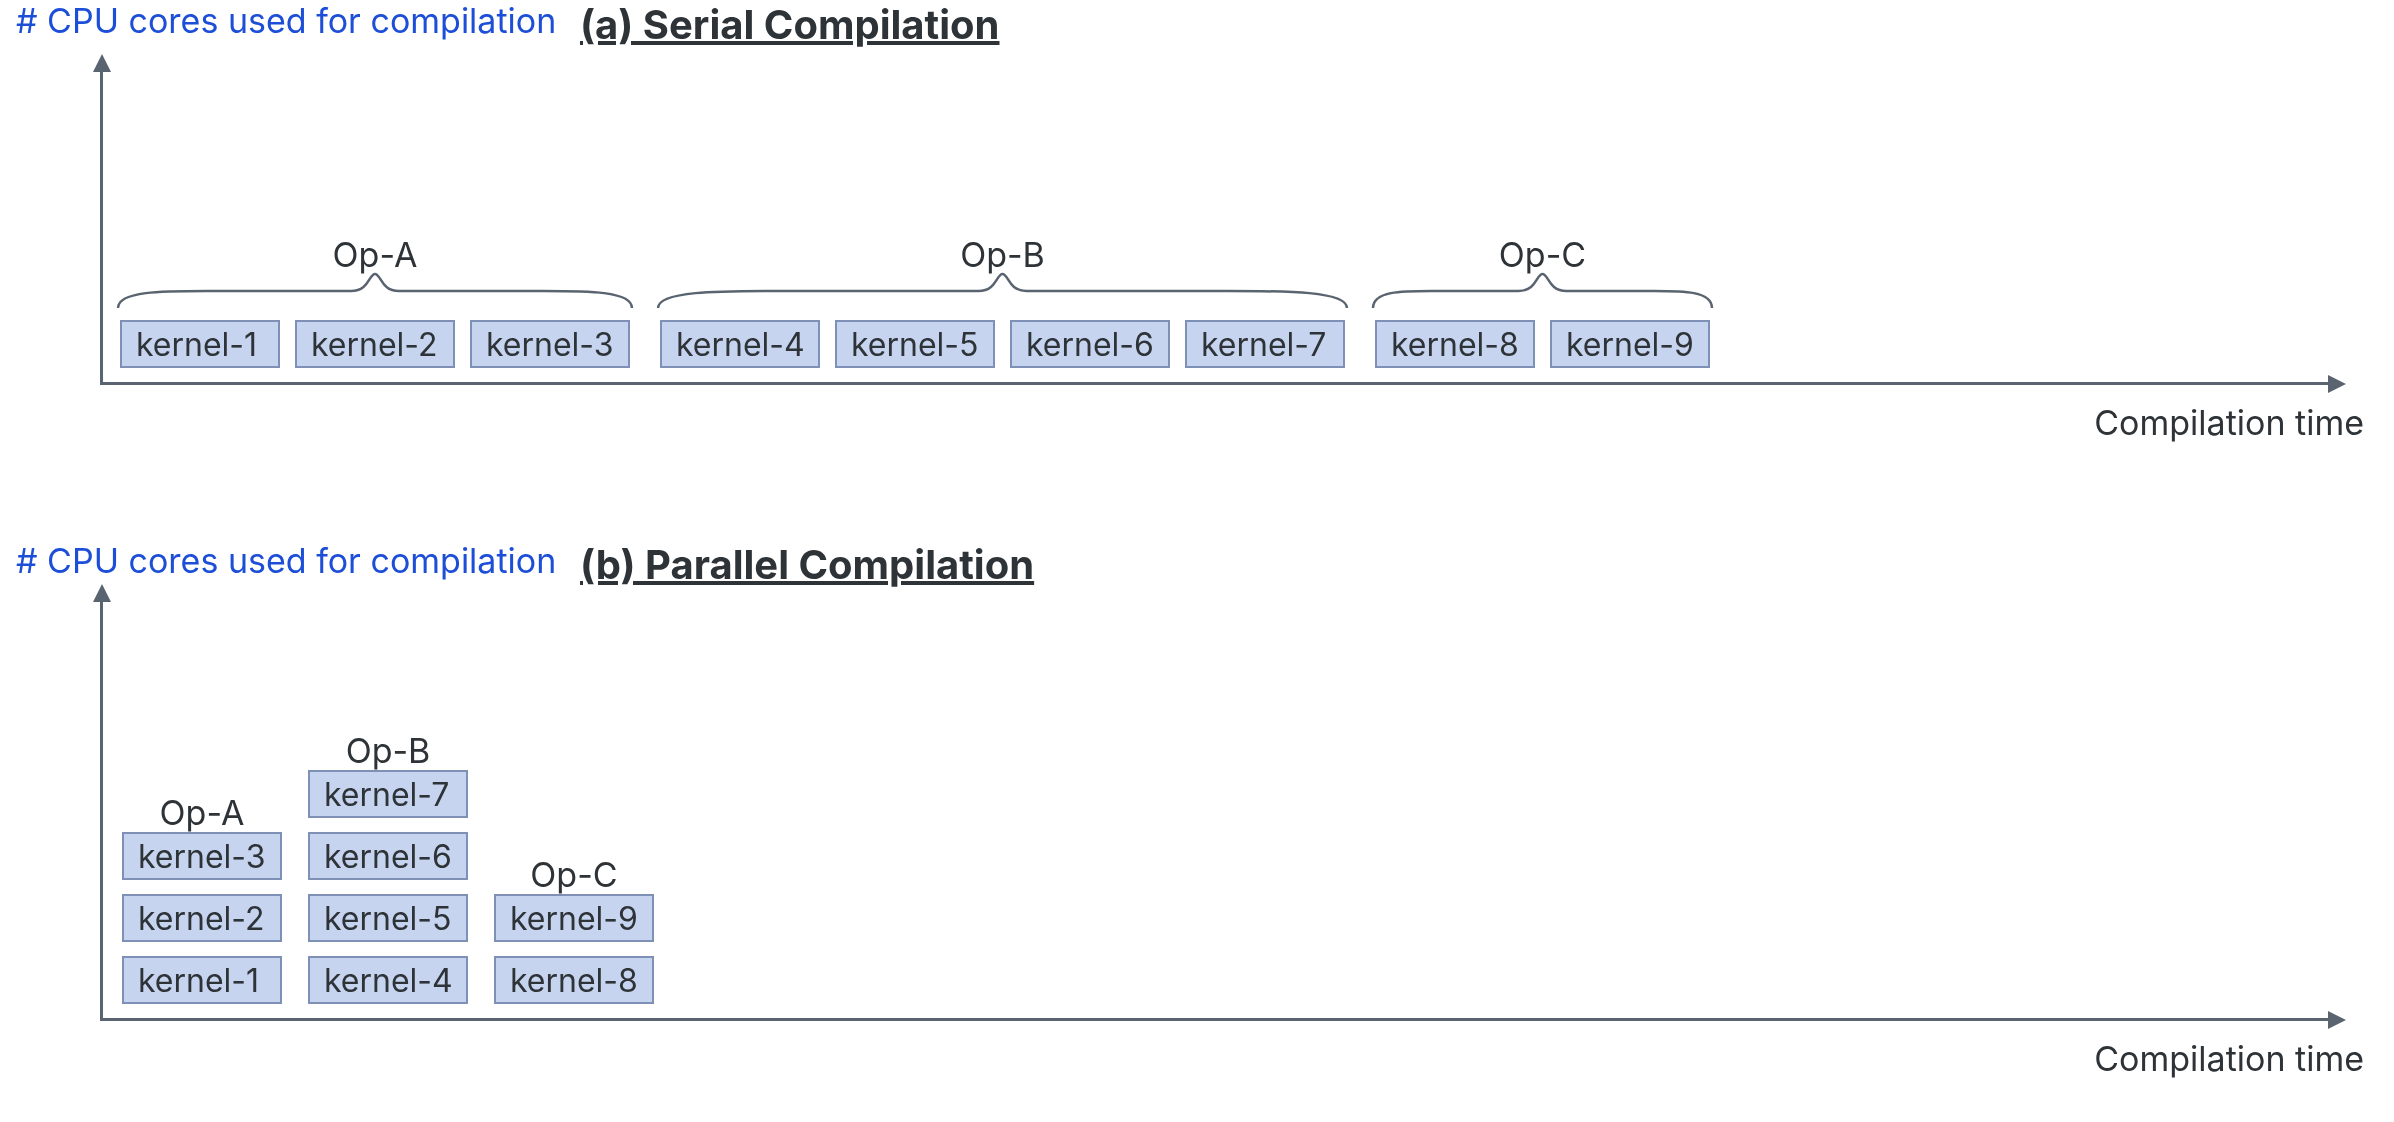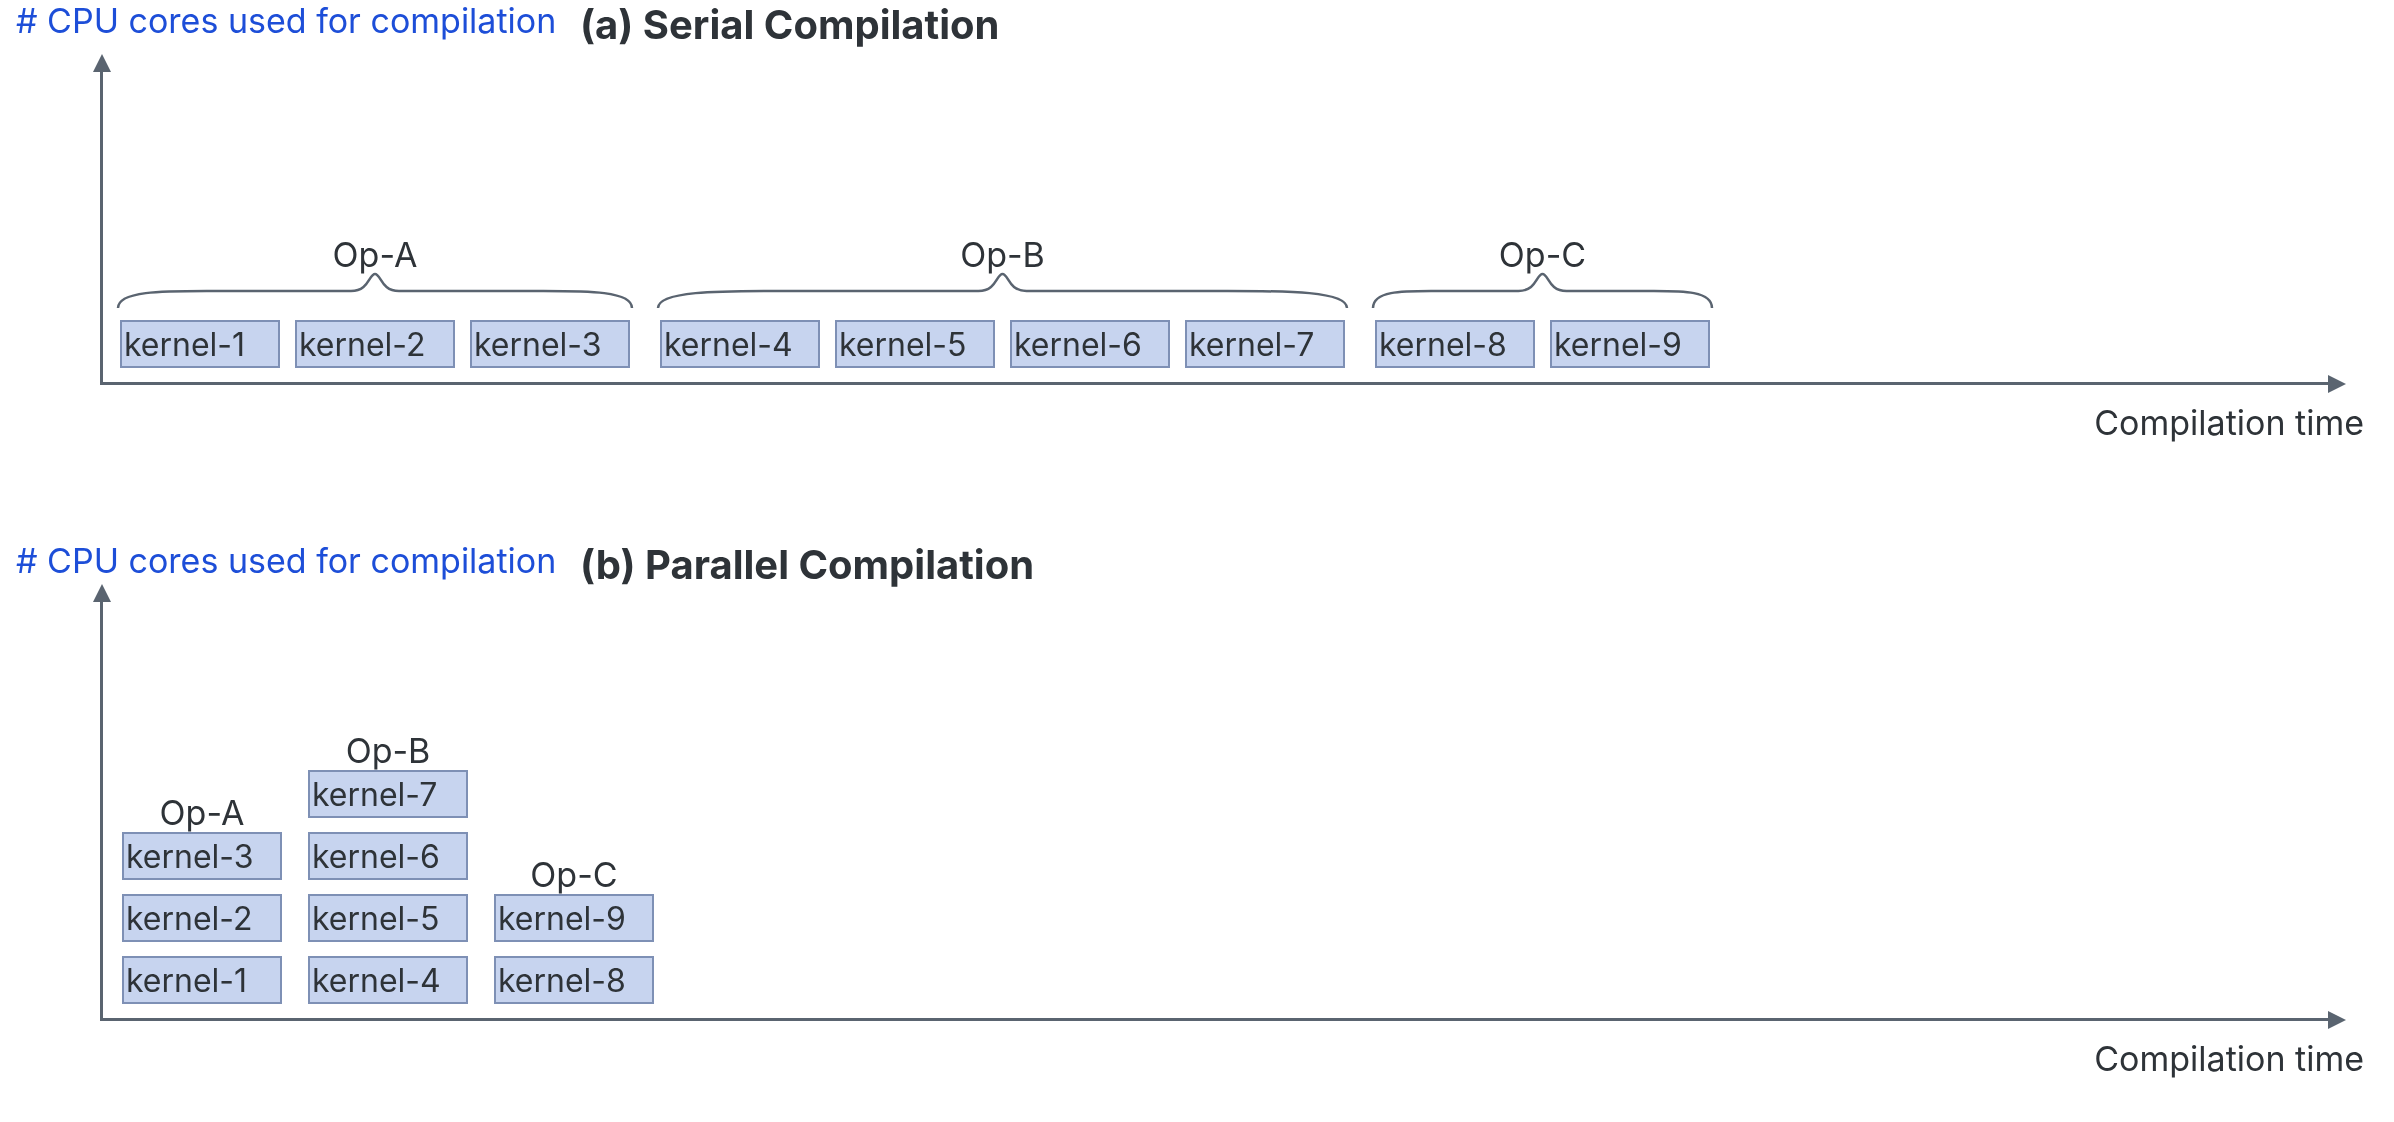--- a/index.html
+++ b/index.html
@@ -28,20 +28,21 @@
     top: 0px;
     font-size: 34px;
     color: #1d4ed8;
   }
   .title {
     position: absolute;
     top: 0px;
     left: 570px;
     font-size: 40px;
     font-weight: 700;
+    text-decoration: underline;
     color: #2e3338;
   }
   .x-label {
     position: absolute;
     right: 20px;
     font-size: 34px;
     color: #2e3338;
     margin-left: 48px;
   }
 
@@ -74,21 +75,21 @@
   
   .kernel {
     position: absolute;
     height: 48px;
     background: #c7d4ef;
     border: 2px solid #7e90b5;
     font-size: 32px;
     color: #2e3338;
     display: flex;
     align-items: center;
-    padding-left: 2px;
+    padding-left: 14px;
     box-sizing: border-box;
   }
 
   .op-group-label {
     position: absolute;
     font-size: 34px;
     color: #2e3338;
     text-align: center;
     margin-top: 12px;
   }

